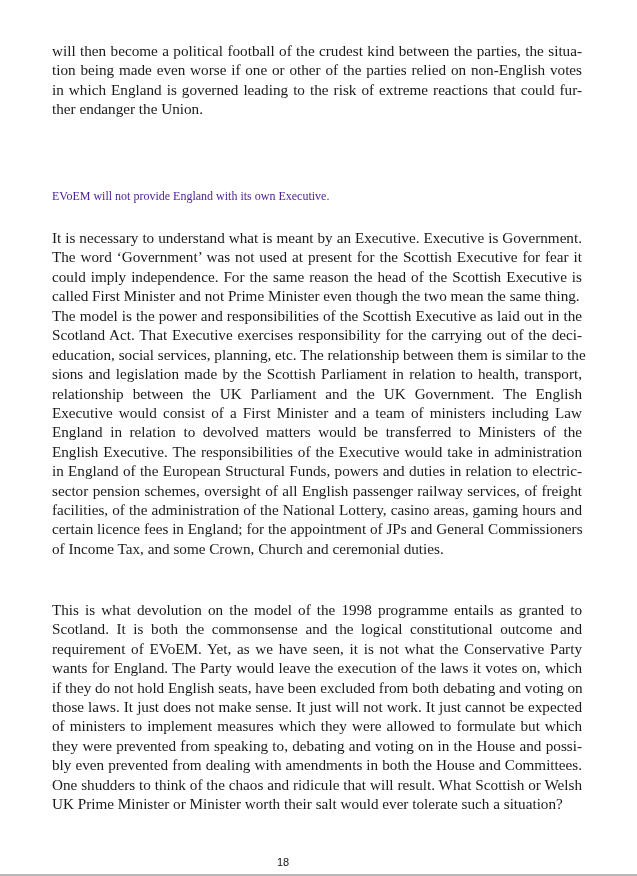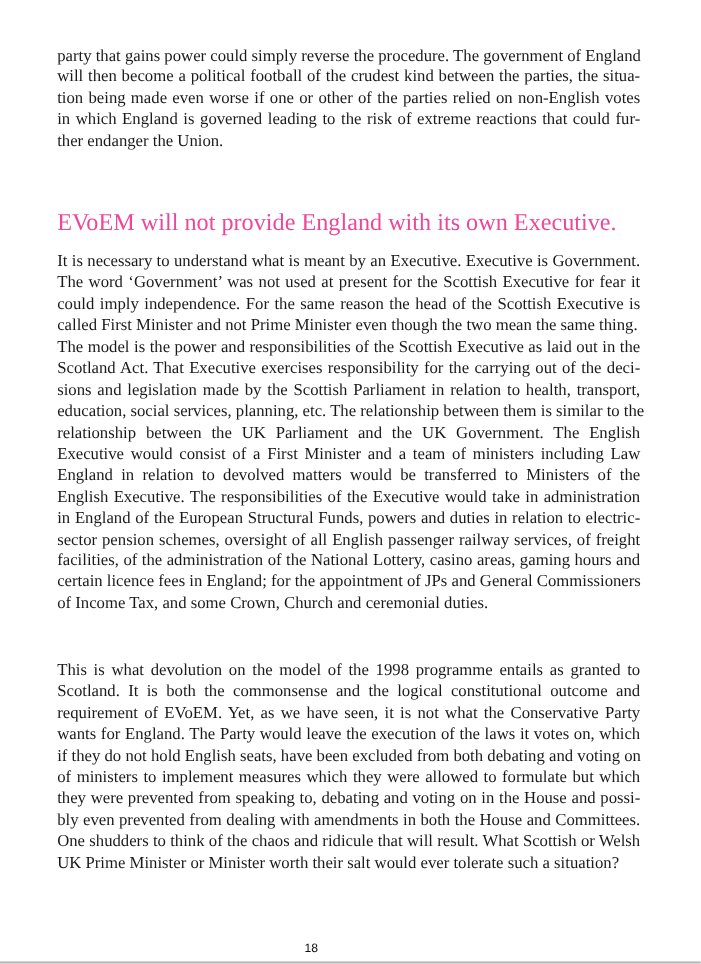--- a/index.html
+++ b/index.html
@@ -13,71 +13,71 @@
     position: absolute; left: 52px; width: 530px;
     font-family: "Liberation Serif", serif;
     font-size: 15.2px; line-height: 19.4px; color: #1a1a1a;
     text-align: justify; hyphens: manual;
   }
   .text .line { display: block; white-space: nowrap; text-align: justify; text-align-last: justify; }
   .text .line.last { text-align-last: left; }
   .heading {
     position: absolute; left: 52px; top: 189px;
     font-family: "Liberation Serif", serif;
-    font-size: 22px; color: #ec4899; white-space: nowrap;
+    font-size: 12px; color: #4c1d95; white-space: nowrap;
   }
   .pagenum {
     position: absolute; left: 0; width: 566px; top: 856px; text-align: center;
     font-family: "Liberation Sans", sans-serif; font-size: 11px; color: #111;
   }
 </style>
 </head>
 <body>
 
 <div class="page">
 
   <div class="text" style="top:41px;">
-    <span class="line">party that gains power could simply reverse the procedure. The government of England</span>
     <span class="line">will then become a political football of the crudest kind between the parties, the situa-</span>
     <span class="line">tion being made even worse if one or other of the parties relied on non-English votes</span>
     <span class="line">in which England is governed leading to the risk of extreme reactions that could fur-</span>
     <span class="line last">ther endanger the Union.</span>
   </div>
 
   <div class="heading">EVoEM will not provide England with its own Executive.</div>
 
   <div class="text" style="top:228px;">
     <span class="line">It is necessary to understand what is meant by an Executive. Executive is Government.</span>
     <span class="line">The word ‘Government’ was not used at present for the Scottish Executive for fear it</span>
     <span class="line">could imply independence. For the same reason the head of the Scottish Executive is</span>
     <span class="line last">called First Minister and not Prime Minister even though the two mean the same thing.</span>
   </div>
 
   <div class="text" style="top:306px;">
     <span class="line">The model is the power and responsibilities of the Scottish Executive as laid out in the</span>
     <span class="line">Scotland Act. That Executive exercises responsibility for the carrying out of the deci-</span>
+    <span class="line">education, social services, planning, etc. The relationship between them is similar to the</span>
     <span class="line">sions and legislation made by the Scottish Parliament in relation to health, transport,</span>
-    <span class="line">education, social services, planning, etc. The relationship between them is similar to the</span>
     <span class="line">relationship between the UK Parliament and the UK Government. The English</span>
     <span class="line">Executive would consist of a First Minister and a team of ministers including Law</span>
     <span class="line">England in relation to devolved matters would be transferred to Ministers of the</span>
     <span class="line">English Executive. The responsibilities of the Executive would take in administration</span>
     <span class="line">in England of the European Structural Funds, powers and duties in relation to electric-</span>
     <span class="line">sector pension schemes, oversight of all English passenger railway services, of freight</span>
     <span class="line">facilities, of the administration of the National Lottery, casino areas, gaming hours and</span>
     <span class="line">certain licence fees in England; for the appointment of JPs and General Commissioners</span>
     <span class="line last">of Income Tax, and some Crown, Church and ceremonial duties.</span>
   </div>
 
   <div class="text" style="top:600px;">
     <span class="line">This is what devolution on the model of the 1998 programme entails as granted to</span>
     <span class="line">Scotland. It is both the commonsense and the logical constitutional outcome and</span>
     <span class="line">requirement of EVoEM. Yet, as we have seen, it is not what the Conservative Party</span>
     <span class="line">wants for England. The Party would leave the execution of the laws it votes on, which</span>
     <span class="line">if they do not hold English seats, have been excluded from both debating and voting on</span>
+    <span class="line">those laws. It just does not make sense. It just will not work. It just cannot be expected</span>
     <span class="line">of ministers to implement measures which they were allowed to formulate but which</span>
     <span class="line">they were prevented from speaking to, debating and voting on in the House and possi-</span>
     <span class="line">bly even prevented from dealing with amendments in both the House and Committees.</span>
     <span class="line">One shudders to think of the chaos and ridicule that will result. What Scottish or Welsh</span>
     <span class="line last">UK Prime Minister or Minister worth their salt would ever tolerate such a situation?</span>
   </div>
 
   <div class="pagenum">18</div>
 </div>
 

